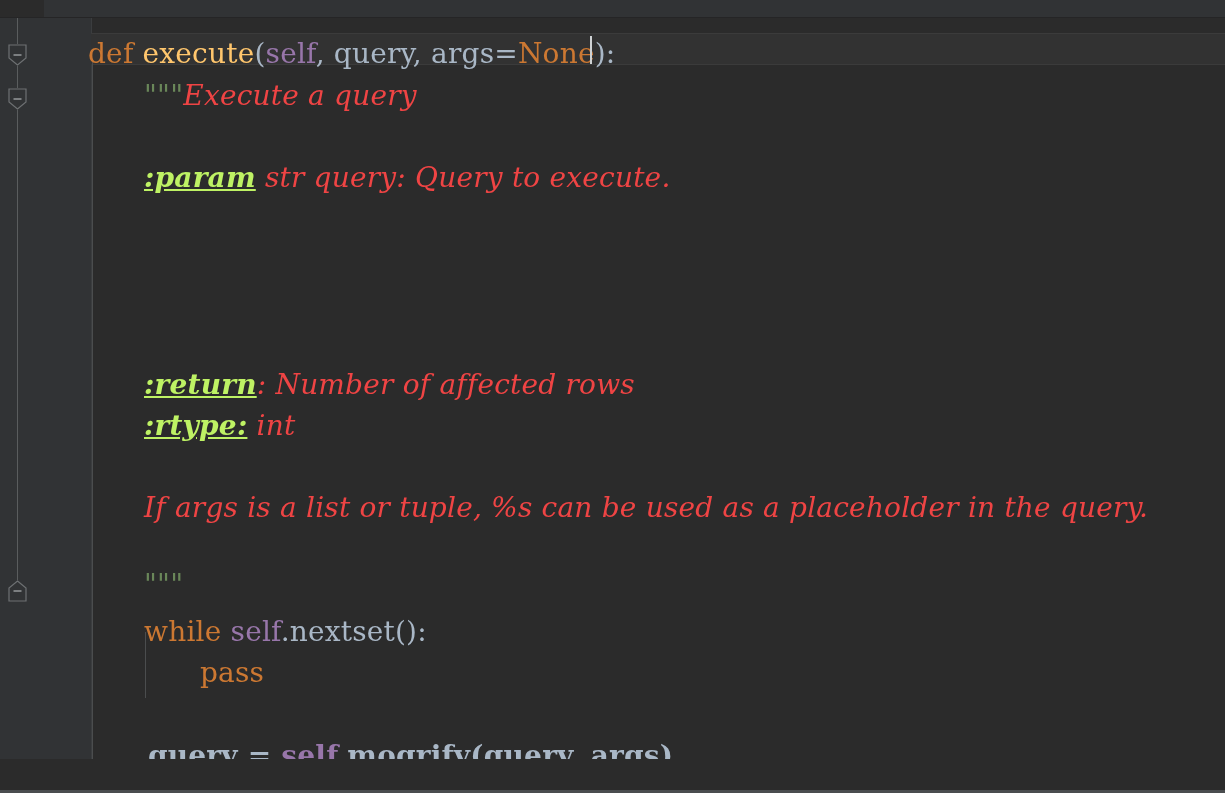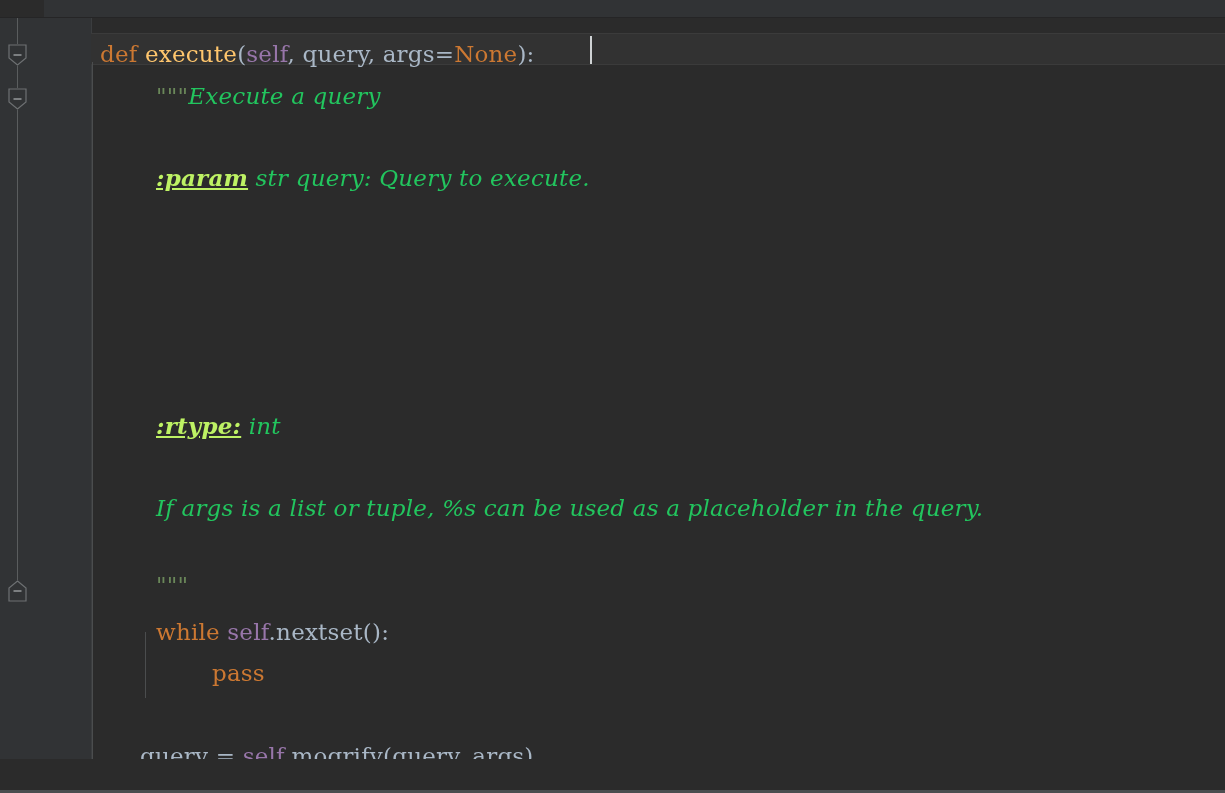--- a/index.html
+++ b/index.html
@@ -105,31 +105,30 @@
     position: absolute;
     left: 0; top: 0;
     width: 1225px; height: 741px;
   }
   .line {
     position: absolute;
     left: 0;
     height: 42px;
     line-height: 42px;
     white-space: pre;
-    font-size: 23px;
+    font-size: 28px;
     letter-spacing: 0.2px;
-    margin-left: 12px;
   }
 
   
   .kw   { color: #cc7832; }          
   .fn   { color: #ffc66d; }          
   .self { color: #9876aa; }          
   .id   { color: #a9b7c6; }          
-  .doc  { color: #22c55e; font-style: italic; }   
+  .doc  { color: #ef4444; font-style: italic; }   
   .docq { color: #6a8759; font-style: italic; }   
   .tag  { color: #bef264; font-weight: bold; font-style: italic;
           text-decoration: underline; }           
 
   .code-font { font-family: "DejaVu Serif", serif; }
 
   
   .statusbar {
     position: absolute;
     left: 0; top: 759px;
@@ -212,26 +211,27 @@
 
     <div id="indent-layer">
         <div class="indent-guide" style="left: 92px; top: 44px; height: 697px;"></div>
         <div class="indent-guide" style="left: 145px; top: 614px; height: 66px;"></div>
       </div>
 
     <div class="code code-font" id="code-layer">
         <div class="line" style="top: 15px; left: 88px;"><span class="kw">def</span><span class="id"> </span><span class="fn">execute</span><span class="id">(</span><span class="self">self</span><span class="id">, query, args=</span><span class="kw">None</span><span class="id">):</span></div>
         <div class="line" style="top: 57px; left: 144px;"><span class="docq">"""</span><span class="doc">Execute a query</span></div>
         <div class="line" style="top: 139px; left: 144px;"><span class="tag">:param</span><span class="doc"> str query: Query to execute.</span></div>
+        <div class="line" style="top: 346px; left: 144px;"><span class="tag">:return</span><span class="doc">: Number of affected rows</span></div>
         <div class="line" style="top: 387px; left: 144px;"><span class="tag">:rtype:</span><span class="doc"> int</span></div>
         <div class="line" style="top: 469px; left: 144px;"><span class="doc">If args is a list or tuple, %s can be used as a placeholder in the query.</span></div>
         <div class="line" style="top: 546px; left: 144px;"><span class="docq">"""</span></div>
         <div class="line" style="top: 593px; left: 144px;"><span class="kw">while</span><span class="id"> </span><span class="self">self</span><span class="id">.nextset():</span></div>
         <div class="line" style="top: 634px; left: 200px;"><span class="kw">pass</span></div>
-        <div class="line" style="top: 717px; left: 128px;"><span class="id">query = </span><span class="self">self</span><span class="id">.mogrify(query, args)</span></div>
+        <div class="line" style="top: 717px; left: 148px; font-weight: bold;"><span class="id">query = </span><span class="self">self</span><span class="id">.mogrify(query, args)</span></div>
       </div>
 
     <div class="caret"></div>
   </div>
 
   <div class="statusbar-bottom-rule"></div>
 
 </div>
 
 </body></html>

